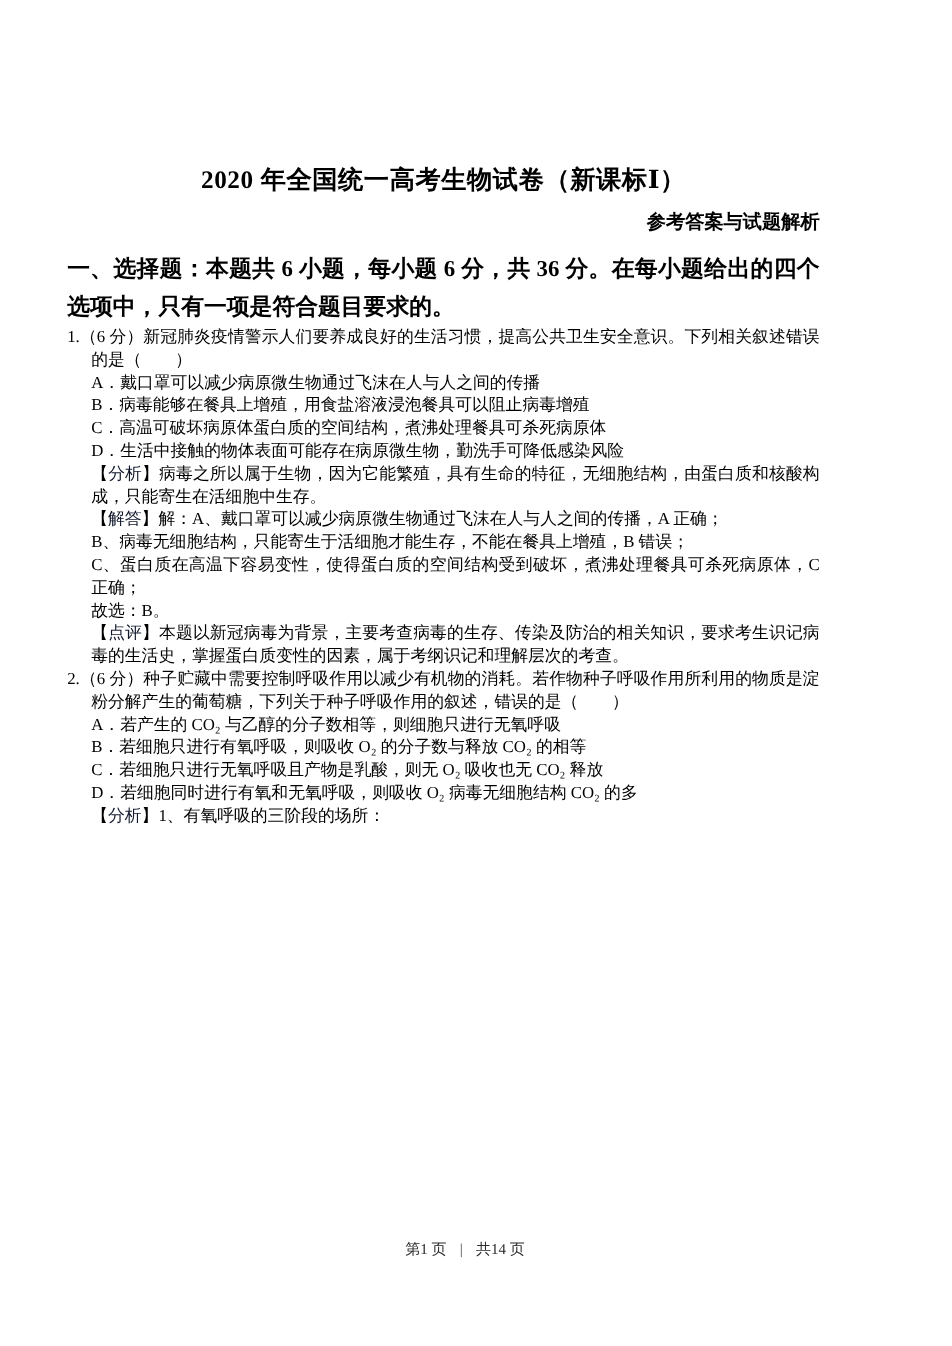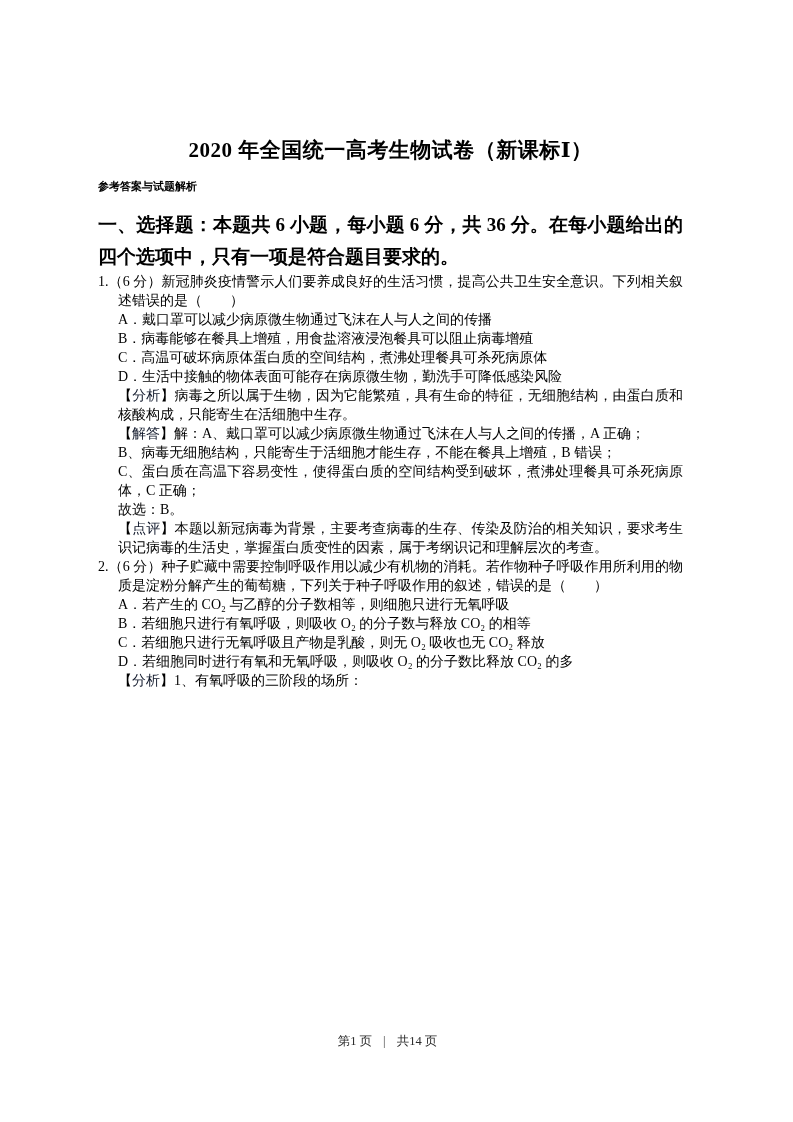--- a/index.html
+++ b/index.html
@@ -7,37 +7,37 @@
     padding: 0;
     background: #ffffff;
   }
   .page {
     position: relative;
     width: 793px;
     height: 1122px;
     margin: 0 auto;
     background: #ffffff;
     box-sizing: border-box;
-    padding: 135px 110px 0 98px;
+    padding: 135px 110px 0 56px;
     font-family: "Liberation Serif", "DejaVu Serif", serif;
     color: #000000;
     overflow: hidden;
   }
   .doc-title {
     margin: 0 0 12px 0;
     text-align: center;
     font-size: 21px;
     line-height: 30px;
     font-weight: bold;
     letter-spacing: 0.5px;
   }
   .doc-subtitle {
     margin: 0 0 14px 0;
-    text-align: left;
-    font-size: 11px;
+    text-align: right;
+    font-size: 16px;
     line-height: 18px;
     font-weight: bold;
   }
   .section-heading {
     margin: 0;
     font-size: 19px;
     line-height: 31.5px;
     font-weight: bold;
     text-align: justify;
   }
@@ -106,21 +106,21 @@
 
       <p class="para comment"><span class="block-label"><span class="bracket">【</span><span class="label-name">点评</span><span class="bracket">】</span></span><span>本题以新冠病毒为背景，主要考查病毒的生存、传染及防治的相关知识，要求考生识记病毒的生活史，掌握蛋白质变性的因素，属于考纲识记和理解层次的考查。</span></p>
     </div>
 
     <div class="question question-2">
       <p class="stem"><span>2.</span><span>（6 分）种子贮藏中需要控制呼吸作用以减少有机物的消耗。若作物种子呼吸作用所利用的物质是淀粉分解产生的葡萄糖，下列关于种子呼吸作用的叙述，错误的是（　　）</span></p>
 
       <p class="option">A．若产生的 CO₂ 与乙醇的分子数相等，则细胞只进行无氧呼吸</p>
       <p class="option">B．若细胞只进行有氧呼吸，则吸收 O₂ 的分子数与释放 CO₂ 的相等</p>
       <p class="option">C．若细胞只进行无氧呼吸且产物是乳酸，则无 O₂ 吸收也无 CO₂ 释放</p>
-      <p class="option">D．若细胞同时进行有氧和无氧呼吸，则吸收 O₂ 的分子数比释放 CO₂ 的多</p>
+      <p class="option">D．若细胞同时进行有氧和无氧呼吸，则吸收 O₂ 病毒无细胞结构 CO₂ 的多</p>
 
       <p class="para analysis"><span class="block-label"><span class="bracket">【</span><span class="label-name">分析</span><span class="bracket">】</span></span><span>1、有氧呼吸的三阶段的场所：</span></p>
     </div>
 
   </div>
 
   <div class="page-footer">
     <span>第1 页</span><span class="sep">|</span><span>共14 页</span>
   </div>
 

